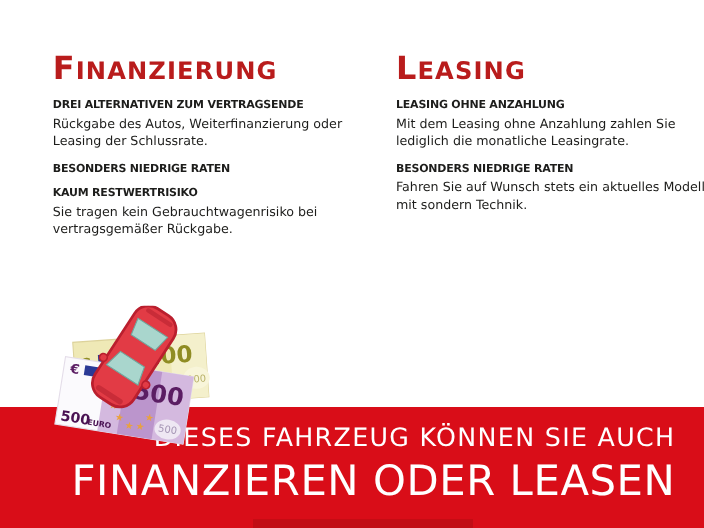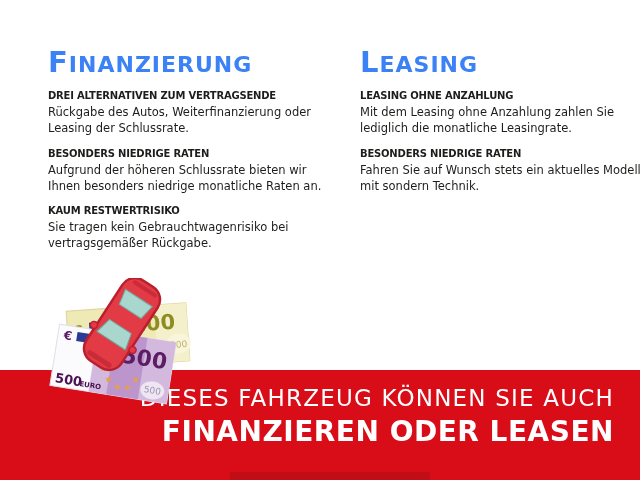--- a/index.html
+++ b/index.html
@@ -10,21 +10,21 @@
     height: 480px;
     background: #ffffff;
     overflow: hidden;
     font-family: "DejaVu Sans", "Liberation Sans", sans-serif;
     color: #1d1d1b;
   }
   .column { position: absolute; top: 46px; width: 296px; }
   .column.left  { left: 48px; }
   .column.right { left: 360px; width: 286px; }
   .col-title {
-    color: #3b82f6;
+    color: #b91c1c;
     font-size: 22px;
     font-weight: 800;
     letter-spacing: 1px;
     text-transform: uppercase;
     line-height: 1.15;
     margin-bottom: 9px;
   }
   .col-title::first-letter { font-size: 1.32em; }
   .section h3 {
     font-size: 10px;
@@ -51,22 +51,22 @@
     text-align: right;
     color: #ffffff;
   }
   .banner-line1 {
     font-size: 23px;
     font-weight: 500;
     letter-spacing: 1.2px;
     line-height: 1.3;
   }
   .banner-line2 {
-    font-size: 28px;
-    font-weight: 700;
+    font-size: 38px;
+    font-weight: 400;
     letter-spacing: 0.5px;
     line-height: 1.25;
   }
   .bottom-accent {
     position: absolute;
     left: 230px; top: 472px;
     width: 200px; height: 8px;
     background: #c10d15;
   }
   .illustration {
@@ -82,21 +82,20 @@
 
   <div class="column left">
     <div class="col-title">Finanzierung</div>
 
     <div class="section">
       <h3>DREI ALTERNATIVEN ZUM VERTRAGSENDE</h3>
       <p>Rückgabe des Autos, Weiterfinanzierung oder Leasing der Schlussrate.</p>
     </div>
     <div class="section">
       <h3>BESONDERS NIEDRIGE RATEN</h3>
-      <p>Aufgrund der höheren Schlussrate bieten wir Ihnen besonders niedrige monatliche Raten an.</p>
     </div>
     <div class="section">
       <h3>KAUM RESTWERTRISIKO</h3>
       <p>Sie tragen kein Gebrauchtwagenrisiko bei vertragsgemäßer Rückgabe.</p>
     </div>
   </div>
 
   <div class="column right">
     <div class="col-title">Leasing</div>
 

